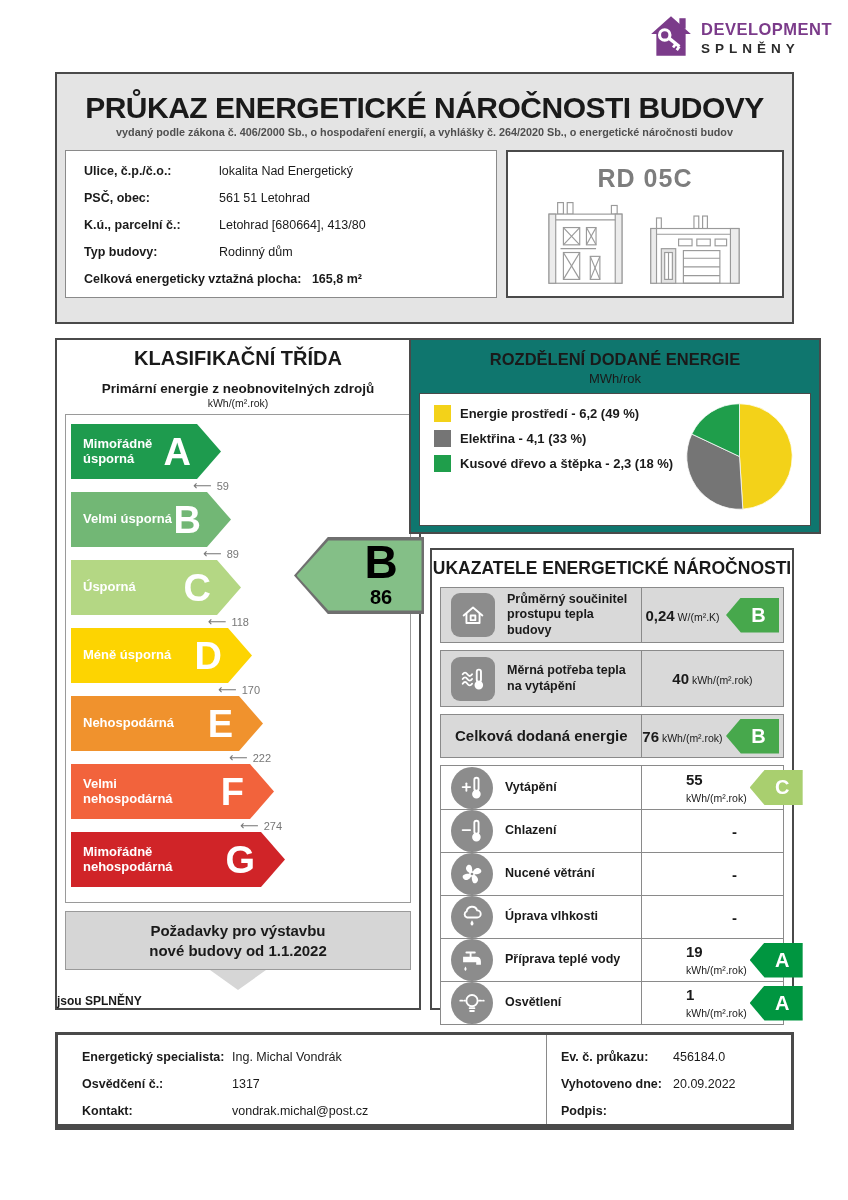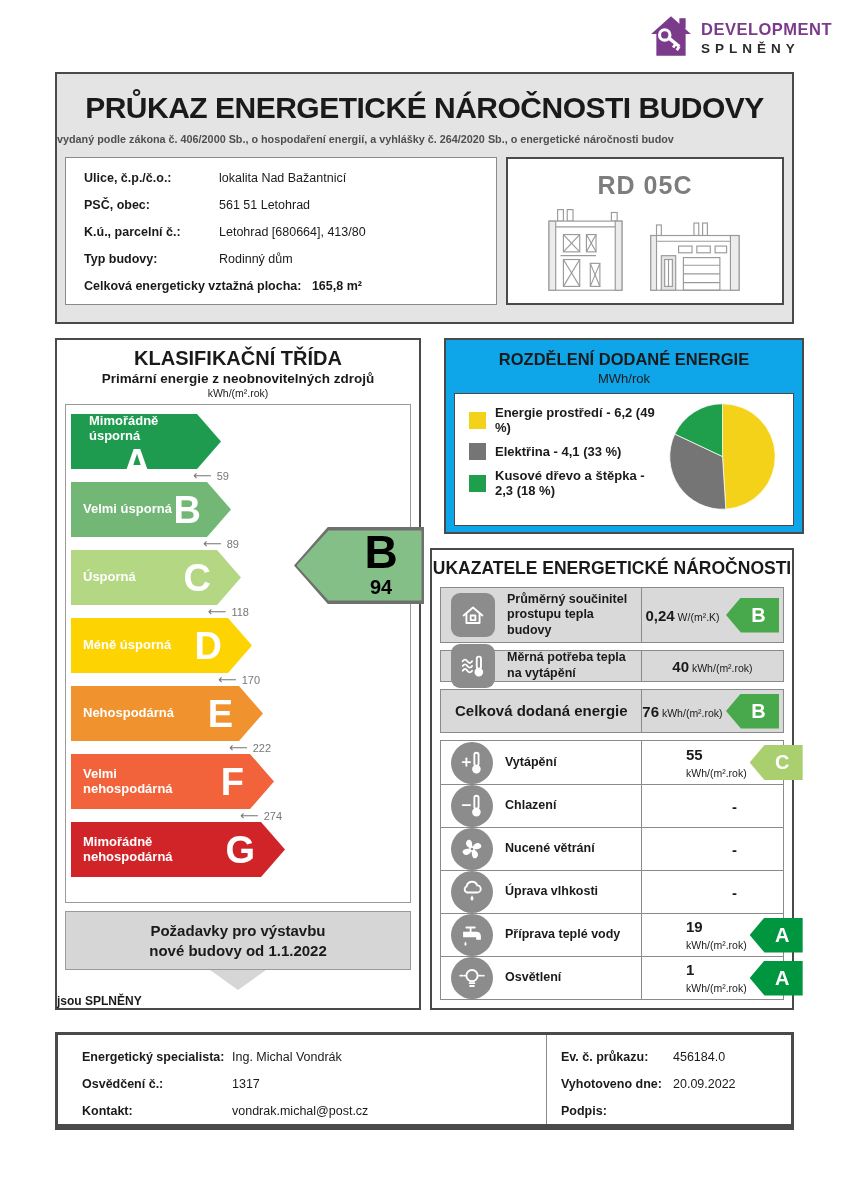--- a/index.html
+++ b/index.html
@@ -9,34 +9,34 @@
   .box{border:2.5px solid #4a4a4a;box-sizing:border-box;background:#fff;}
 
   
   #logo{right:14px;top:12px;width:186px;height:52px;display:flex;align-items:center;gap:7px;}
   #logo .brand1{font-size:16.5px;font-weight:bold;letter-spacing:.5px;}
   #logo .brand2{font-size:13.5px;font-weight:bold;color:#2b2b2b;letter-spacing:5px;margin-top:2px;}
 
   
   #headerBox{left:55px;top:72px;width:739px;height:252px;background:#e4e4e4;}
   #mainTitle{text-align:center;font-size:30px;font-weight:800;padding-top:17px;letter-spacing:-.5px;}
-  #subTitle{font-size:10.8px;font-weight:bold;color:#4f4f4f;margin-top:8px;}
+  #subTitle{text-align:center;font-size:10.8px;font-weight:bold;color:#4f4f4f;margin-top:1px;}
   #headerContent{display:flex;padding:12px 8px 8px 8px;gap:9px;}
   #addressPanel{flex:1;background:#fff;border:1.5px solid #8a8a8a;box-sizing:border-box;height:148px;
                 padding:13px 18px 0 18px;}
   .addr-row{display:flex;font-size:12.5px;margin-bottom:13px;}
   .addr-row .lab{font-weight:bold;width:135px;flex:none;}
   #areaRow{font-size:12.5px;font-weight:bold;}
   #rdPanel{width:278px;flex:none;background:#fff;border:2px solid #4a4a4a;box-sizing:border-box;height:148px;text-align:center;}
   #rdTitle{font-size:25px;font-weight:bold;color:#7d7d7d;letter-spacing:1px;margin-top:12px;}
 
   
   #classBox{left:55px;top:338px;width:366px;height:672px;display:flex;flex-direction:column;}
   #classTitle{text-align:center;font-size:20px;font-weight:800;margin-top:7px;}
-  #classSub{text-align:center;font-size:13.5px;font-weight:bold;margin-top:1px;}
+  #classSub{text-align:center;font-size:13.5px;font-weight:bold;margin-top:11px;}
   #classUnit{text-align:center;font-size:10.5px;margin-top:1px;color:#222;}
   #scaleWrap{margin:5px 8px 0 8px;border:1.5px solid #9a9a9a;flex:1;position:relative;
              padding:9px 0 0 5px;box-sizing:border-box;background:#fff;}
   .class-arrow{height:55px;display:flex;align-items:center;justify-content:space-between;
                padding:0 30px 0 12px;box-sizing:border-box;
                clip-path:polygon(0 0,calc(100% - 24px) 0,100% 50%,calc(100% - 24px) 100%,0 100%);}
   .ca-label{color:#fff;font-weight:bold;font-size:13px;line-height:1.15;width:96px;}
   .ca-letter{color:#fff;font-weight:800;font-size:38px;line-height:1;}
   .th-row{height:13px;display:flex;align-items:center;justify-content:flex-end;gap:5px;
           font-size:11px;color:#777;}
@@ -47,21 +47,21 @@
                display:flex;flex-direction:column;align-items:center;justify-content:center;padding-left:34%;box-sizing:border-box;}
   #bigLetter{font-size:46px;font-weight:800;line-height:.9;color:#000;}
   #bigValue{font-size:20px;font-weight:800;color:#000;margin-top:2px;}
   #reqBox{margin:8px 8px 0 8px;border:1.5px solid #9a9a9a;background:#d6d6d6;
           text-align:center;font-size:15px;font-weight:bold;padding:9px 0;line-height:1.3;}
   #reqTriangle{width:0;height:0;margin:0 auto;border-left:28px solid transparent;
                border-right:28px solid transparent;border-top:20px solid #d6d6d6;}
   #reqResult{text-align:left;font-size:12px;font-weight:800;margin-top:4px;}
 
   
-  #pieBox{left:444px;top:338px;width:360px;height:196px;background:#0ea5e9;}
+  #pieBox{left:409px;top:338px;width:412px;height:196px;background:#0f766e;}
   #pieTitle{text-align:center;font-size:16.5px;font-weight:800;margin-top:10px;}
   #pieUnit{text-align:center;font-size:13px;margin-top:2px;}
   #pieInner{margin:7px 8px 0 8px;height:133px;background:#fff;border:1.5px solid #4a4a4a;
             box-sizing:border-box;display:flex;align-items:flex-start;}
   #legend{flex:1;padding:11px 0 0 14px;}
   .leg-row{display:flex;align-items:center;gap:9px;margin-bottom:8px;}
   .leg-swatch{width:17px;height:17px;flex:none;}
   .leg-text{font-size:13px;font-weight:bold;}
   #pieSvg{margin:6px 14px 0 0;}
 
@@ -81,21 +81,21 @@
   .ind-right{flex:1;display:flex;align-items:center;justify-content:center;position:relative;}
   .ind-value{font-size:15px;font-weight:800;}
   .ind-unit{font-size:10.5px;font-weight:normal;}
   .ind-badge{position:absolute;right:4px;width:53px;height:35px;color:#fff;font-size:20px;font-weight:800;
              display:flex;align-items:center;justify-content:center;padding-left:12px;box-sizing:border-box;
              clip-path:polygon(0 50%,28% 0,100% 0,100% 100%,28% 100%);}
   #indTable{border:1.5px solid #8a8a8a;}
   #indTable .ind-row{height:43px;border-top:1.5px solid #8a8a8a;background:#fff;gap:44px;}
   #indTable .ind-row:first-child{border-top:none;}
   .ind-row.boxed.r1{height:56px;}
-  .ind-row.boxed.r2{height:32px;}
+  .ind-row.boxed.r2{height:57px;}
   .ind-row.boxed.r3{height:44px;}
 
   
   #footBox{left:55px;top:1032px;width:739px;height:98px;border-width:3px 3px 6px 3px;display:flex;}
   #footLeft{width:489px;flex:none;padding:15px 0 0 24px;box-sizing:border-box;border-right:1.5px solid #8a8a8a;}
   #footRight{flex:1;padding:15px 0 0 14px;}
   .foot-row{display:flex;font-size:12.5px;margin-bottom:13px;}
   #footLeft .lab{font-weight:bold;width:150px;flex:none;}
   #footRight .lab{font-weight:bold;width:112px;flex:none;}
 </style>
@@ -120,21 +120,21 @@
 </div>
 
 <div id="headerBox" class="abs box">
   <div id="mainTitle">PRŮKAZ ENERGETICKÉ NÁROČNOSTI BUDOVY</div>
   <div id="subTitle">vydaný podle zákona č. 406/2000 Sb., o hospodaření energií, a vyhlášky č. 264/2020 Sb., o energetické náročnosti budov</div>
   <div id="headerContent">
     <div id="addressPanel">
 
       <div class="addr-row">
           <span class="lab">Ulice, č.p./č.o.:</span>
-          <span class="val">lokalita Nad Bažantnicí</span>
+          <span class="val">lokalita Nad Energetický</span>
         </div>
         <div class="addr-row">
           <span class="lab">PSČ, obec:</span>
           <span class="val">561 51 Letohrad</span>
         </div>
         <div class="addr-row">
           <span class="lab">K.ú., parcelní č.:</span>
           <span class="val">Letohrad [680664], 413/80</span>
         </div>
         <div class="addr-row">
@@ -192,21 +192,21 @@
     </div>
   </div>
 </div>
 
 <div id="classBox" class="abs box">
   <div id="classTitle">KLASIFIKAČNÍ TŘÍDA</div>
   <div id="classSub">Primární energie z neobnovitelných zdrojů</div>
   <div id="classUnit">kWh/(m².rok)</div>
   <div id="scaleWrap">
 
-    <div class="class-arrow" style="width: 150px; background: rgb(30, 155, 78); flex-direction: column;">
+    <div class="class-arrow" style="width: 150px; background: rgb(30, 155, 78);">
         <div class="ca-label">Mimořádně úsporná</div>
         <div class="ca-letter">A</div>
       </div>
       <div class="th-row" style="width: 158px;">
         <span class="th-glyph">⟵</span>
         <span>59</span>
       </div>
       <div class="class-arrow" style="width: 160px; background: rgb(114, 183, 117);">
         <div class="ca-label">Velmi úsporná</div>
         <div class="ca-letter">B</div>
@@ -247,21 +247,21 @@
         <span class="th-glyph">⟵</span>
         <span>274</span>
       </div>
       <div class="class-arrow" style="width: 214px; background: rgb(208, 36, 40);">
         <div class="ca-label">Mimořádně nehospodárná</div>
         <div class="ca-letter">G</div>
       </div>
       <div id="bigInd">
       <div id="bigIndInner" style="background: rgb(132, 191, 135);">
         <div id="bigLetter">B</div>
-        <div id="bigValue">94</div>
+        <div id="bigValue">86</div>
       </div>
     </div>
   </div>
   <div id="reqBox">
     <div>Požadavky pro výstavbu</div>
     <div>nové budovy od 1.1.2022</div>
   </div>
   <div id="reqTriangle"></div>
   <div id="reqResult">jsou SPLNĚNY</div>
 </div>

